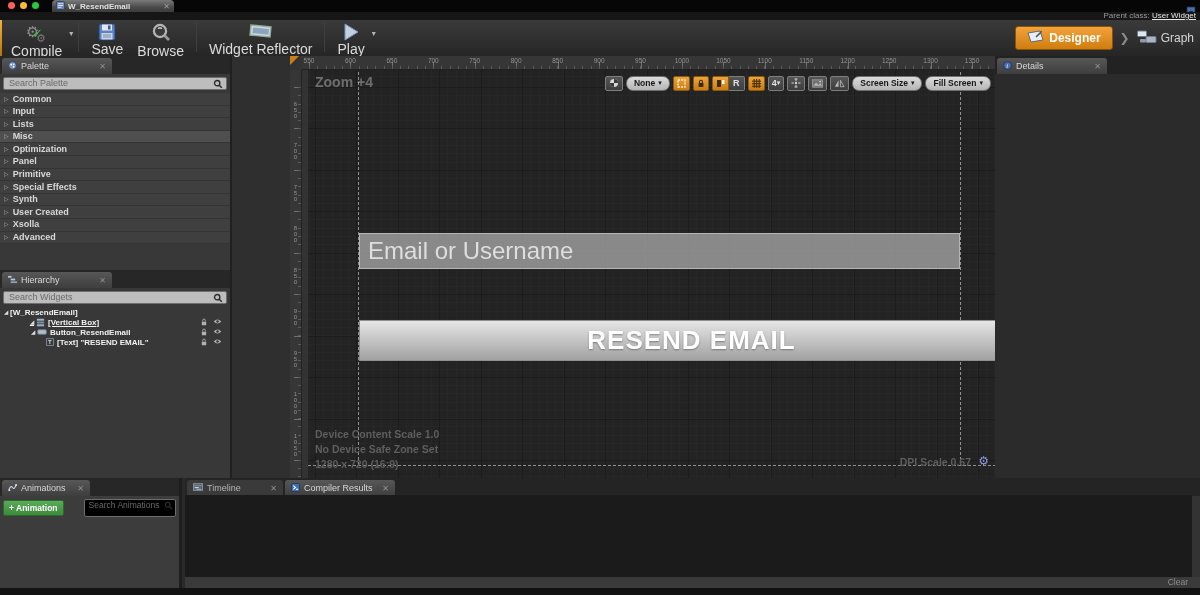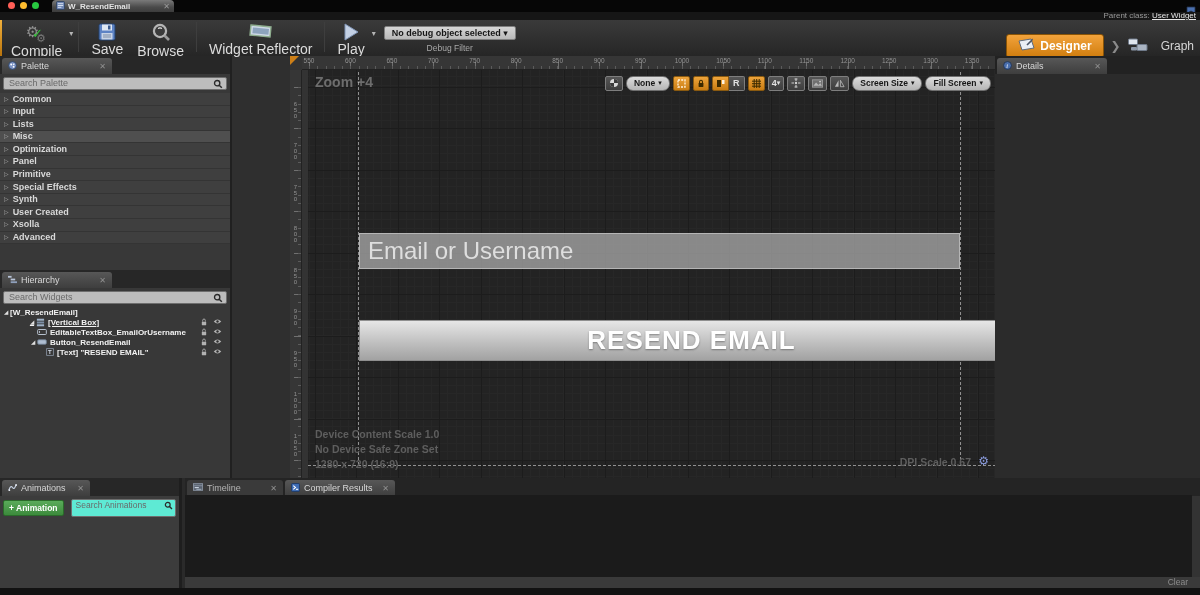--- a/index.html
+++ b/index.html
@@ -29,25 +29,25 @@
   .tb-btn{display:flex;flex-direction:column;align-items:center;justify-content:flex-start;
     padding:2px 7px 0 7px;height:36px;cursor:pointer;}
   .tb-btn .ic{height:22px;display:flex;align-items:center;}
   .tb-btn .lb{font-size:14px;color:#dcdcdc;margin-top:-1px;}
   .tb-caret{font-size:8px;color:#b5b5b5;margin-top:9px;cursor:pointer;}
   .tb-sep{width:1px;height:30px;background:#1c1c1c;border-right:1px solid #3e3e3e;margin:2px 5px 0 5px;}
   .dbg{display:flex;flex-direction:column;align-items:center;margin-left:8px;padding-top:6px;}
   .dbg-pill{background:linear-gradient(#d6d6d6,#b9b9b9);border:1px solid #808080;border-radius:2px;
     font-size:9px;font-weight:bold;color:#161616;padding:1px 7px;cursor:pointer;}
   .dbg-lb{font-size:8.5px;color:#a8a8a8;margin-top:3px;}
-  .mode-group{margin-left:auto;display:flex;align-items:center;padding-right:6px;padding-top:14px;}
+  .mode-group{margin-left:auto;display:flex;align-items:center;padding-right:6px;padding-top:6px;}
   .designer-btn{display:flex;align-items:center;gap:5px;background:linear-gradient(#f2a33c,#d07d0e);
     border:1px solid #8a5406;border-radius:3px;padding:3px 11px;font-size:12px;font-weight:bold;color:#fff;cursor:pointer;}
   .mode-chev{color:#8a8a8a;font-size:12px;margin:0 7px;}
-  .graph-btn{display:flex;align-items:center;gap:13px;font-size:12px;color:#d6d6d6;cursor:pointer;}
+  .graph-btn{display:flex;align-items:center;gap:4px;font-size:12px;color:#d6d6d6;cursor:pointer;}
 
   
   .main{position:absolute;left:0;top:56px;width:1200px;height:422px;}
   .leftcol{position:absolute;left:0;top:0;width:232px;height:422px;background:#383838;border-right:2px solid #202020;}
   .panel-head{height:18px;background:#272727;display:flex;align-items:flex-end;}
   .panel-tab{height:16px;background:linear-gradient(#575757,#3e3e3e);border-radius:3px 3px 0 0;
     display:flex;align-items:center;gap:4px;padding:0 6px;font-size:9px;color:#d8d8d8;margin-left:2px;min-width:110px;cursor:pointer;}
   .panel-tab .tab-x{margin-left:auto;color:#909090;font-size:8px;cursor:pointer;}
   .searchbox{position:relative;margin:3px 3px 0 3px;height:13px;background:#bdbdbd;border:1px solid #6e6e6e;
     border-radius:2px;font-size:9px;line-height:11px;color:#6a6a6a;padding:0 16px 0 5px;overflow:hidden;cursor:text;}
@@ -115,24 +115,24 @@
   .ct-group .ct-btn:first-child{border-radius:2px 0 0 2px;}
   .ct-group .ct-btn:last-child{border-radius:0 2px 2px 0;border-left:none;}
 
   
   .details{position:absolute;left:995px;top:0;width:205px;height:422px;background:#2b2b2b;}
   .details .panel-head{background:#222;}
 
   
   .bottomrow{position:absolute;left:0;top:478px;width:1200px;height:110px;background:#2a2a2a;}
   .anim-pane{position:absolute;left:0;top:0;width:182px;height:110px;background:#3c3c3c;border-right:3px solid #1e1e1e;}
-  .anim-controls{display:flex;gap:7px;margin:3px 3px 0 3px;align-items:center;}
+  .anim-controls{display:flex;gap:20px;margin:3px 3px 0 3px;align-items:center;}
   .add-anim{background:linear-gradient(#5aab5a,#3c8a3c);border:1px solid #2a6b2a;border-radius:2px;
     color:#fff;font-size:8.5px;font-weight:bold;padding:2px 5px;white-space:nowrap;cursor:pointer;}
-  .anim-search{position:relative;flex:1;height:13px;background:#5eead4;border:1px solid #6e6e6e;border-radius:2px;
+  .anim-search{position:relative;flex:1;height:13px;background:#000000;border:1px solid #6e6e6e;border-radius:2px;
     font-size:8.5px;line-height:11px;color:#6a6a6a;padding:0 14px 16px 4px;cursor:text;}
   .anim-search .mag{position:absolute;right:2px;top:1px;}
   .comp-pane{position:absolute;left:185px;top:0;width:1015px;height:110px;background:#333;}
   .comp-pane .panel-head{background:#242424;}
   .panel-tab.inactive{background:#3a3a3a;color:#b5b5b5;}
   .console{position:absolute;left:0;top:17px;right:8px;bottom:11px;background:#1b1b1b;}
   .comp-foot{position:absolute;left:0;bottom:0;height:11px;right:0;background:#3a3a3a;
     font-size:8.5px;line-height:11px;text-align:right;padding-right:12px;color:#8d8d8d;}
   .statusstrip{position:absolute;left:0;top:588px;width:1200px;height:7px;background:#121212;}
 </style>
@@ -216,27 +216,20 @@
     <div class="tb-sep"></div>
     <div class="tb-btn">
       <span class="ic">
         <svg width="18" height="20" viewBox="0 0 18 20">
             <path d="M3 2 L16 10 L3 18 Z" fill="#c3d0e4" stroke="#7e93b4" stroke-width="1"></path>
           </svg>
       </span>
       <span class="lb">Play</span>
     </div>
     <span class="tb-caret">▾</span>
-    <div class="dbg">
-      <div class="dbg-pill">
-        <span>No debug object selected</span>
-        <span> ▾</span>
-      </div>
-      <div class="dbg-lb">Debug Filter</div>
-    </div>
     <div class="mode-group">
       <div class="designer-btn">
         <span><svg width="17" height="13" viewBox="0 0 17 13">
               <path d="M1 3 L13 1 L16 10 L4 12 Z" fill="#e9eef5" stroke="#5d6a7c"></path>
               <path d="M9 7 L14 2.2" stroke="#4a5668" stroke-width="1.6"></path>
               <path d="M13.2 1.4 L15 0.6 L14.6 2.6 Z" fill="#4a5668"></path>
             </svg></span>
         <span>Designer</span>
       </div>
       <span class="mode-chev">❯</span>
@@ -364,39 +357,20 @@
                 <span><svg width="8" height="8" viewBox="0 0 10 11">
                     <rect x="2" y="5" width="6" height="5" rx="0.6" fill="#b2b2b2"></rect>
                     <path d="M3.2 5 V3.2 a1.8 1.8 0 0 1 3.6 0 V5" fill="none" stroke="#b2b2b2" stroke-width="1.2"></path>
                   </svg></span>
                 <span><svg width="9" height="7" viewBox="0 0 12 8">
                     <path d="M1 4 Q6 -1.6 11 4 Q6 9.6 1 4 Z" fill="#b2b2b2"></path>
                     <circle cx="6" cy="4" r="1.6" fill="#2e2e2e"></circle>
                   </svg></span>
               </span>
             </div>
-            <div class="h-row" style="padding-left: 37px;">
-              <span class="hic">
-                <svg width="10" height="8" viewBox="0 0 12 9">
-                  <rect x="0.8" y="1.5" width="10.4" height="6" rx="1" fill="none" stroke="#c2cddb" stroke-width="1.1"></rect>
-                  <line x1="3" y1="3.2" x2="3" y2="5.8" stroke="#c2cddb"></line>
-                </svg>
-              </span>
-              <span>EditableTextBox_EmailOrUsername</span>
-              <span class="he">
-                <span><svg width="8" height="8" viewBox="0 0 10 11">
-                    <rect x="2" y="5" width="6" height="5" rx="0.6" fill="#b2b2b2"></rect>
-                    <path d="M3.2 5 V3.2 a1.8 1.8 0 0 1 3.6 0 V5" fill="none" stroke="#b2b2b2" stroke-width="1.2"></path>
-                  </svg></span>
-                <span><svg width="9" height="7" viewBox="0 0 12 8">
-                    <path d="M1 4 Q6 -1.6 11 4 Q6 9.6 1 4 Z" fill="#b2b2b2"></path>
-                    <circle cx="6" cy="4" r="1.6" fill="#2e2e2e"></circle>
-                  </svg></span>
-              </span>
-            </div>
             <div class="h-row" style="padding-left: 29px;">
               <span class="exp">◢</span>
               <span class="hic">
                 <svg width="10" height="8" viewBox="0 0 12 9">
                   <rect x="0.8" y="1.8" width="10.4" height="5.4" rx="1.4" fill="#aebdd0" stroke="#6f7f93"></rect>
                 </svg>
               </span>
               <span>Button_ResendEmail</span>
               <span class="he">
                 <span><svg width="8" height="8" viewBox="0 0 10 11">

